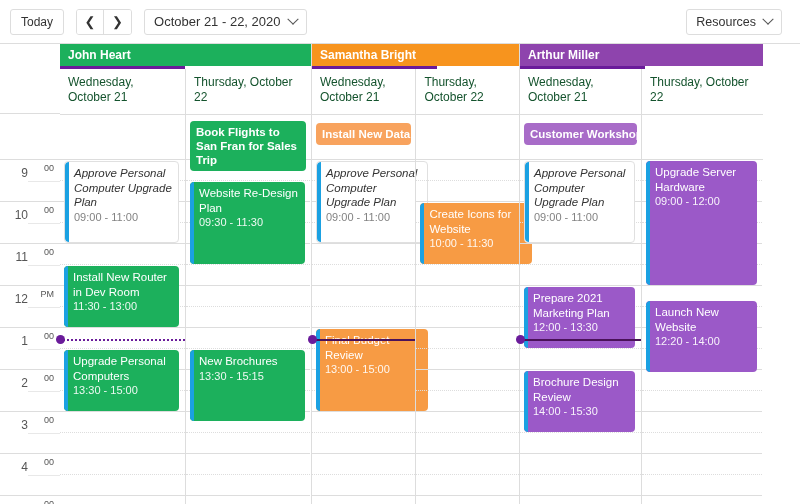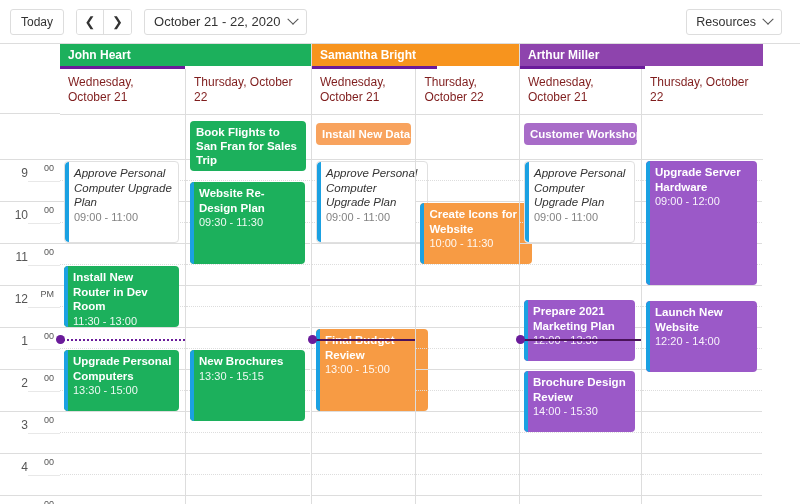--- a/index.html
+++ b/index.html
@@ -99,21 +99,21 @@
     white-space: nowrap;
     overflow: hidden;
   }
   .res-underline { height: 3px; width: 125px; background: #6A1B9A; }
 
   
   .day-head-row { display: flex; border-bottom: 1px solid #ddd; }
   .day-head {
     height: 45px;
     font-size: 12px;
-    color: #7f1d1d;
+    color: #14532d;
     padding: 6px 8px 0 8px;
     line-height: 15px;
     overflow: hidden;
   }
   .day-head + .day-head { border-left: 1px solid #ddd; }
 
   
   .allday-row { display: flex; border-bottom: 1px solid #ddd; height: 45px; }
   .allday-cell {
     height: 45px; position: relative;
@@ -175,21 +175,21 @@
     position: absolute;
     border-radius: 4px;
     color: #fff;
     font-size: 11.5px;
     line-height: 14.5px;
     padding: 4px 6px 4px 9px;
     overflow: hidden;
     cursor: pointer;
     box-shadow: 0 0 0 0 rgba(0,0,0,0);
   }
-  .appt .title { font-weight: bold; display: block; }
+  .appt .title { font-weight: normal; display: block; }
   .appt .time { font-weight: normal; font-size: 11px; opacity: .92; display: block; }
   .appt .bar {
     position: absolute;
     left: 0; top: 0; bottom: 0;
     width: 4px;
     border-radius: 4px 0 0 4px;
     background: #1BA1E2;
   }
   .appt.plain {
     background: #fff;
@@ -513,21 +513,21 @@
             <div class="hrow"></div>
             <div class="hrow"></div>
             <div class="hrow"></div>
 
             <div class="appt plain" style="top:1px;left:4px;width:111px;height:82px">
               <span class="bar" style="background:#1BA1E2"></span>
               <span class="title">Approve Personal Computer Upgrade Plan</span>
               <span class="time">09:00 - 11:00</span>
             </div>
 
-            <div class="appt" style="top:140px;left:4px;width:111px;height:61px;background:#9B59C8">
+            <div class="appt" style="top:127px;left:4px;width:111px;height:61px;background:#9B59C8">
               <span class="bar" style="background:#1BA1E2"></span>
               <span class="title">Prepare 2021 Marketing Plan</span>
               <span class="time">12:00 - 13:30</span>
             </div>
 
             <div class="appt" style="top:211px;left:4px;width:111px;height:61px;background:#9B59C8">
               <span class="bar" style="background:#1BA1E2"></span>
               <span class="title">Brochure Design Review</span>
               <span class="time">14:00 - 15:30</span>
             </div>

